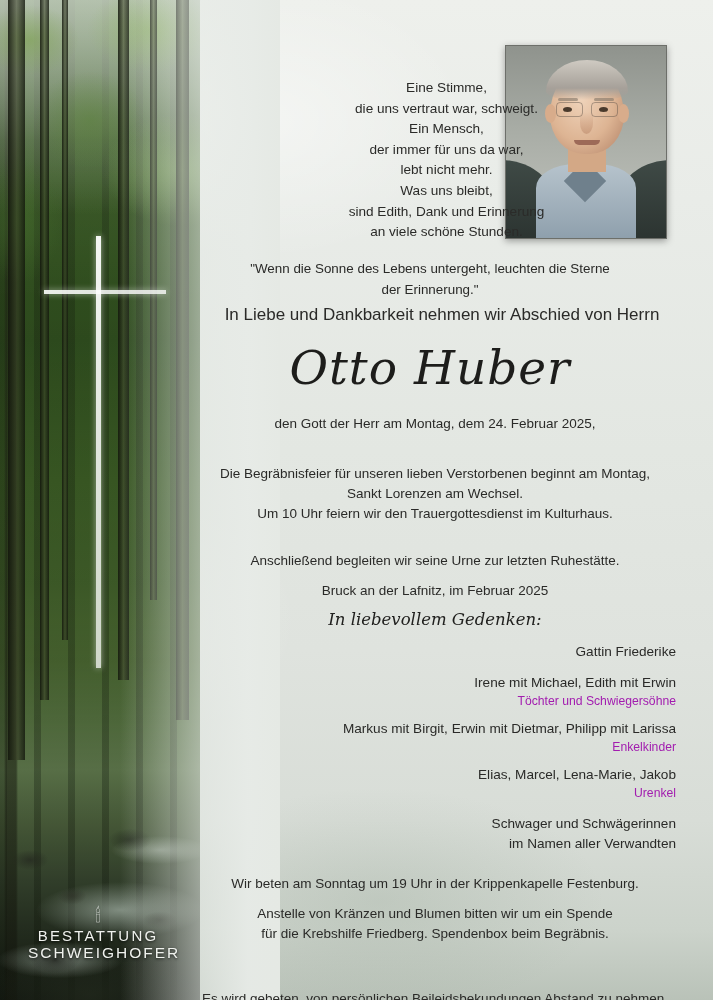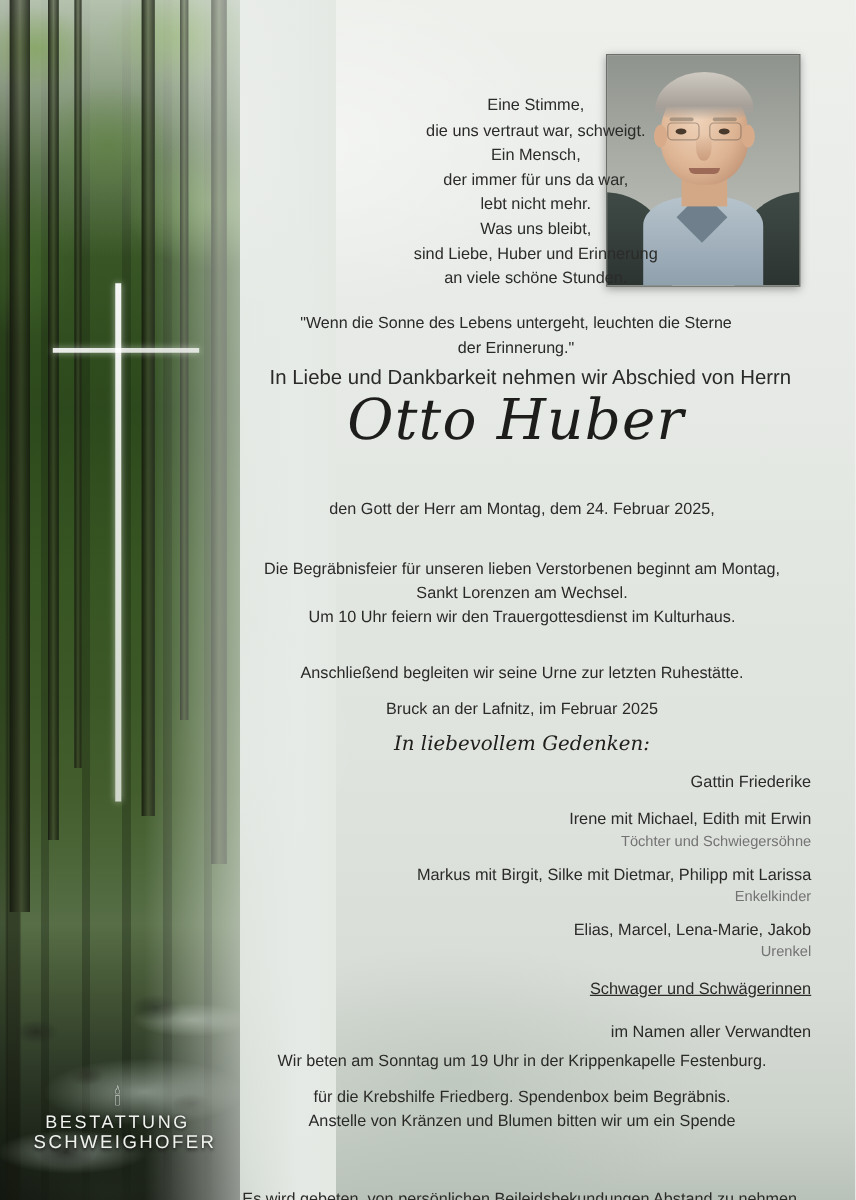--- a/index.html
+++ b/index.html
@@ -292,21 +292,21 @@
     box-sizing: border-box;
   }
   .intro {
     left: 192px; top: 305px;
     width: 500px;
     font-size: 17px;
     padding: 0 16px;
     box-sizing: border-box;
   }
   .name {
-    left: 180px; top: 323px;
+    left: 180px; top: 340px;
     width: 500px;
     font-family: "DejaVu Serif", serif;
     font-style: italic;
     font-size: 47px;
     letter-spacing: 1px;
     color: #1d1d1b;
     padding: 0 16px;
     box-sizing: border-box;
   }
   .block {
@@ -318,21 +318,21 @@
     box-sizing: border-box;
   }
   .memory-head {
     font-family: "DejaVu Serif", serif;
     font-style: italic;
     font-size: 16.5px;
     color: #20201e;
     text-align: center;
   }
   .fam-name { font-size: 13.6px; line-height: 20px; }
-  .fam-role { font-size: 12.2px; line-height: 17px; color: #737373; }
+  .fam-role { font-size: 12.2px; line-height: 17px; color: #a21caf; }
 </style>
 </head>
 <body>
 
 <div class="card">
 
   <div class="paper"></div>
   <div class="paper-texture"></div>
 
   <div class="photo">
@@ -376,21 +376,21 @@
     <div class="mouth"></div>
   </div>
 
   <div class="txt poem" style="width:533px;padding-left:180px;padding-right:180px;box-sizing:content-box;">
     <div>Eine Stimme,</div>
     <div>die uns vertraut war, schweigt.</div>
     <div>Ein Mensch,</div>
     <div>der immer für uns da war,</div>
     <div>lebt nicht mehr.</div>
     <div>Was uns bleibt,</div>
-    <div>sind Liebe, Huber und Erinnerung</div>
+    <div>sind Edith, Dank und Erinnerung</div>
     <div>an viele schöne Stunden.</div>
   </div>
 
   <div class="txt quote">
     <div>"Wenn die Sonne des Lebens untergeht, leuchten die Sterne</div>
     <div>der Erinnerung."</div>
   </div>
 
   <div class="txt intro">In Liebe und Dankbarkeit nehmen wir Abschied von Herrn</div>
 
@@ -415,37 +415,37 @@
   <div class="txt block" style="top:642px;text-align:right;">
     <div style="margin-bottom:11px;">
       <div class="fam-name">Gattin Friederike</div>
       <div class="fam-role"></div>
     </div>
     <div style="margin-bottom:9px;">
       <div class="fam-name">Irene mit Michael, Edith mit Erwin</div>
       <div class="fam-role">Töchter und Schwiegersöhne</div>
     </div>
     <div style="margin-bottom:9px;">
-      <div class="fam-name">Markus mit Birgit, Silke mit Dietmar, Philipp mit Larissa</div>
+      <div class="fam-name">Markus mit Birgit, Erwin mit Dietmar, Philipp mit Larissa</div>
       <div class="fam-role">Enkelkinder</div>
     </div>
     <div style="margin-bottom:12px;">
       <div class="fam-name">Elias, Marcel, Lena-Marie, Jakob</div>
       <div class="fam-role">Urenkel</div>
     </div>
-    <div style="margin-bottom:16px;text-decoration:underline;">
+    <div style="">
       <div class="fam-name">Schwager und Schwägerinnen</div>
     </div>
     <div>
       <div class="fam-name">im Namen aller Verwandten</div>
     </div>
   </div>
 
   <div class="txt block" style="top:874px;">Wir beten am Sonntag um 19 Uhr in der Krippenkapelle Festenburg.</div>
 
   <div class="txt block" style="top:904px;">
+    <div>Anstelle von Kränzen und Blumen bitten wir um ein Spende</div>
     <div>für die Krebshilfe Friedberg. Spendenbox beim Begräbnis.</div>
-    <div>Anstelle von Kränzen und Blumen bitten wir um ein Spende</div>
   </div>
 
   <div class="txt block" style="top:953px;margin-top:36px;">Es wird gebeten, von persönlichen Beileidsbekundungen Abstand zu nehmen.</div>
 
 </div>
 
 </body></html>

